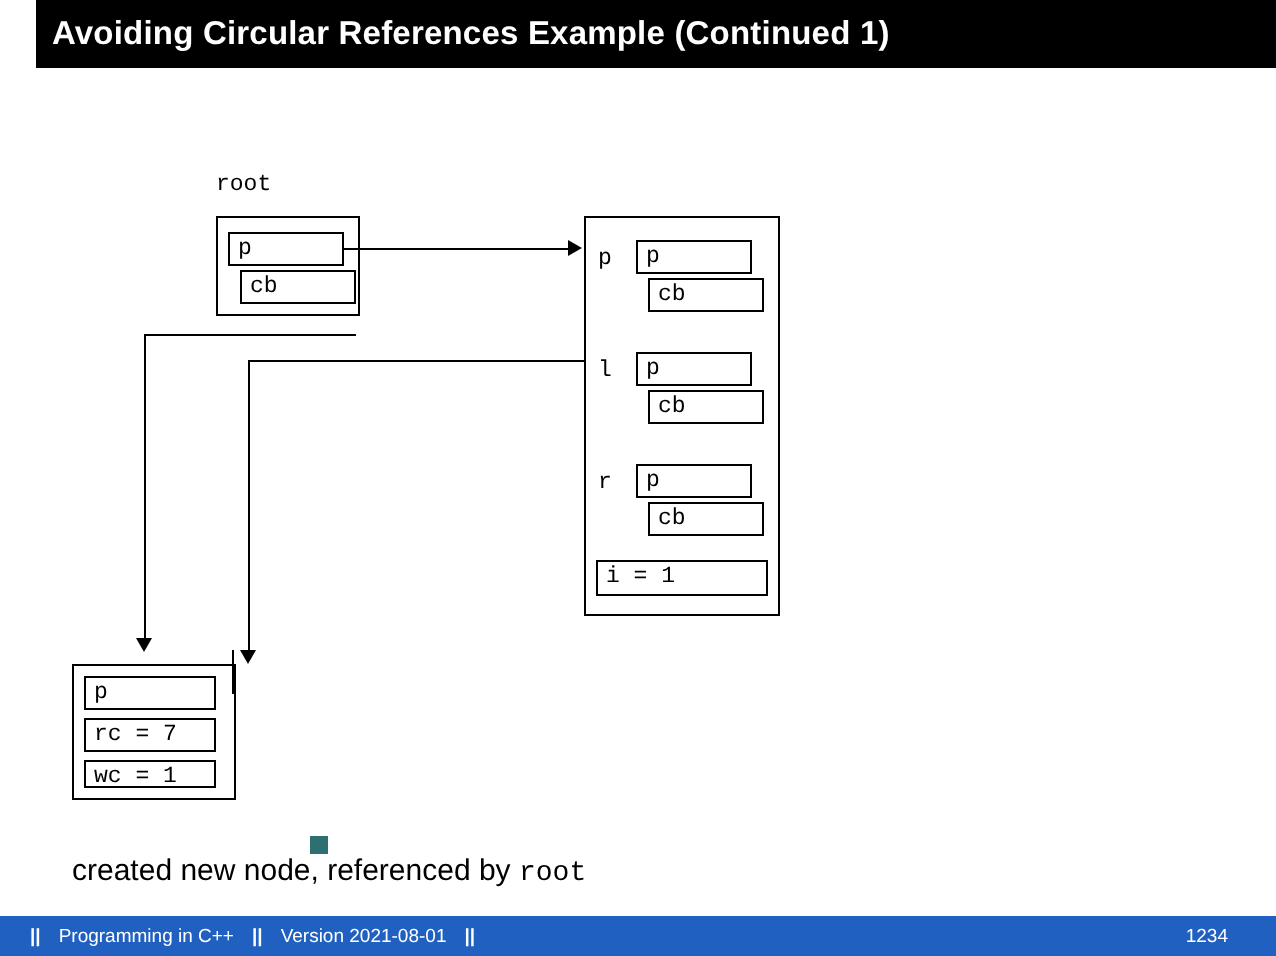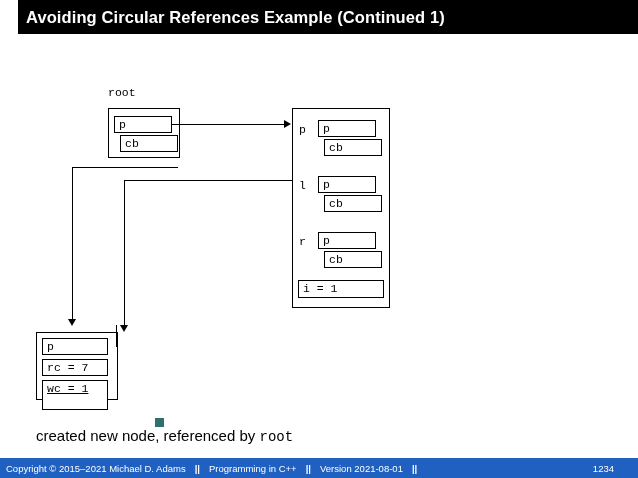--- a/index.html
+++ b/index.html
@@ -194,21 +194,21 @@
 
   <div class="freetext mono" style="left:299px; top:200px;">r</div>
   <div class="cell mono" style="left:318px; top:198px; width:58px; height:17px;">p</div>
   <div class="cell mono" style="left:324px; top:217px; width:58px; height:17px;">cb</div>
 
   <div class="cell mono" style="left:298px; top:246px; width:86px; height:18px;">i = 1</div>
 
   <div class="box" style="left:36px; top:298px; width:82px; height:68px;"></div>
   <div class="cell mono" style="left:42px; top:304px; width:66px; height:17px;">p</div>
   <div class="cell mono" style="left:42px; top:325px; width:66px; height:17px;">rc = 7</div>
-  <div class="cell mono" style="left:42px; top:346px; width:66px; height:30px;text-decoration:underline;">wc = 1</div>
+  <div class="cell mono" style="left:42px; top:346px; width:66px; height:14px;">wc = 1</div>
 
   <div class="line-h" style="left:172px; top:90px; width:112px;"></div>
   <div class="arrow-right" style="left:284px; top:86px;"></div>
 
   <div class="line-h" style="left:72px; top:133px; width:106px;"></div>
   <div class="line-v" style="left:72px; top:133px; height:152px;"></div>
   <div class="arrow-down" style="left:68px; top:285px;"></div>
 
   <div class="line-h" style="left:124px; top:146px; width:168px;"></div>
   <div class="line-v" style="left:124px; top:146px; height:145px;"></div>
@@ -219,21 +219,20 @@
   <div class="bullet-row">
     <div class="bullet-square"></div>
     <div class="bullet-text"><span>created new node, referenced by </span><span class="codeword">root</span></div>
   </div>
 
 </div>
 
 <div class="footer-strip"></div>
 <div class="footer">
   <div class="footer-left">
-    <span>Copyright © 2015–2021 Michael D. Adams</span>
     <span class="footer-sep">||</span>
     <span>Programming in C++</span>
     <span class="footer-sep">||</span>
     <span>Version 2021-08-01</span>
     <span class="footer-sep">||</span>
   </div>
   <div class="footer-right">1234</div>
 </div>
 
 </body></html>

